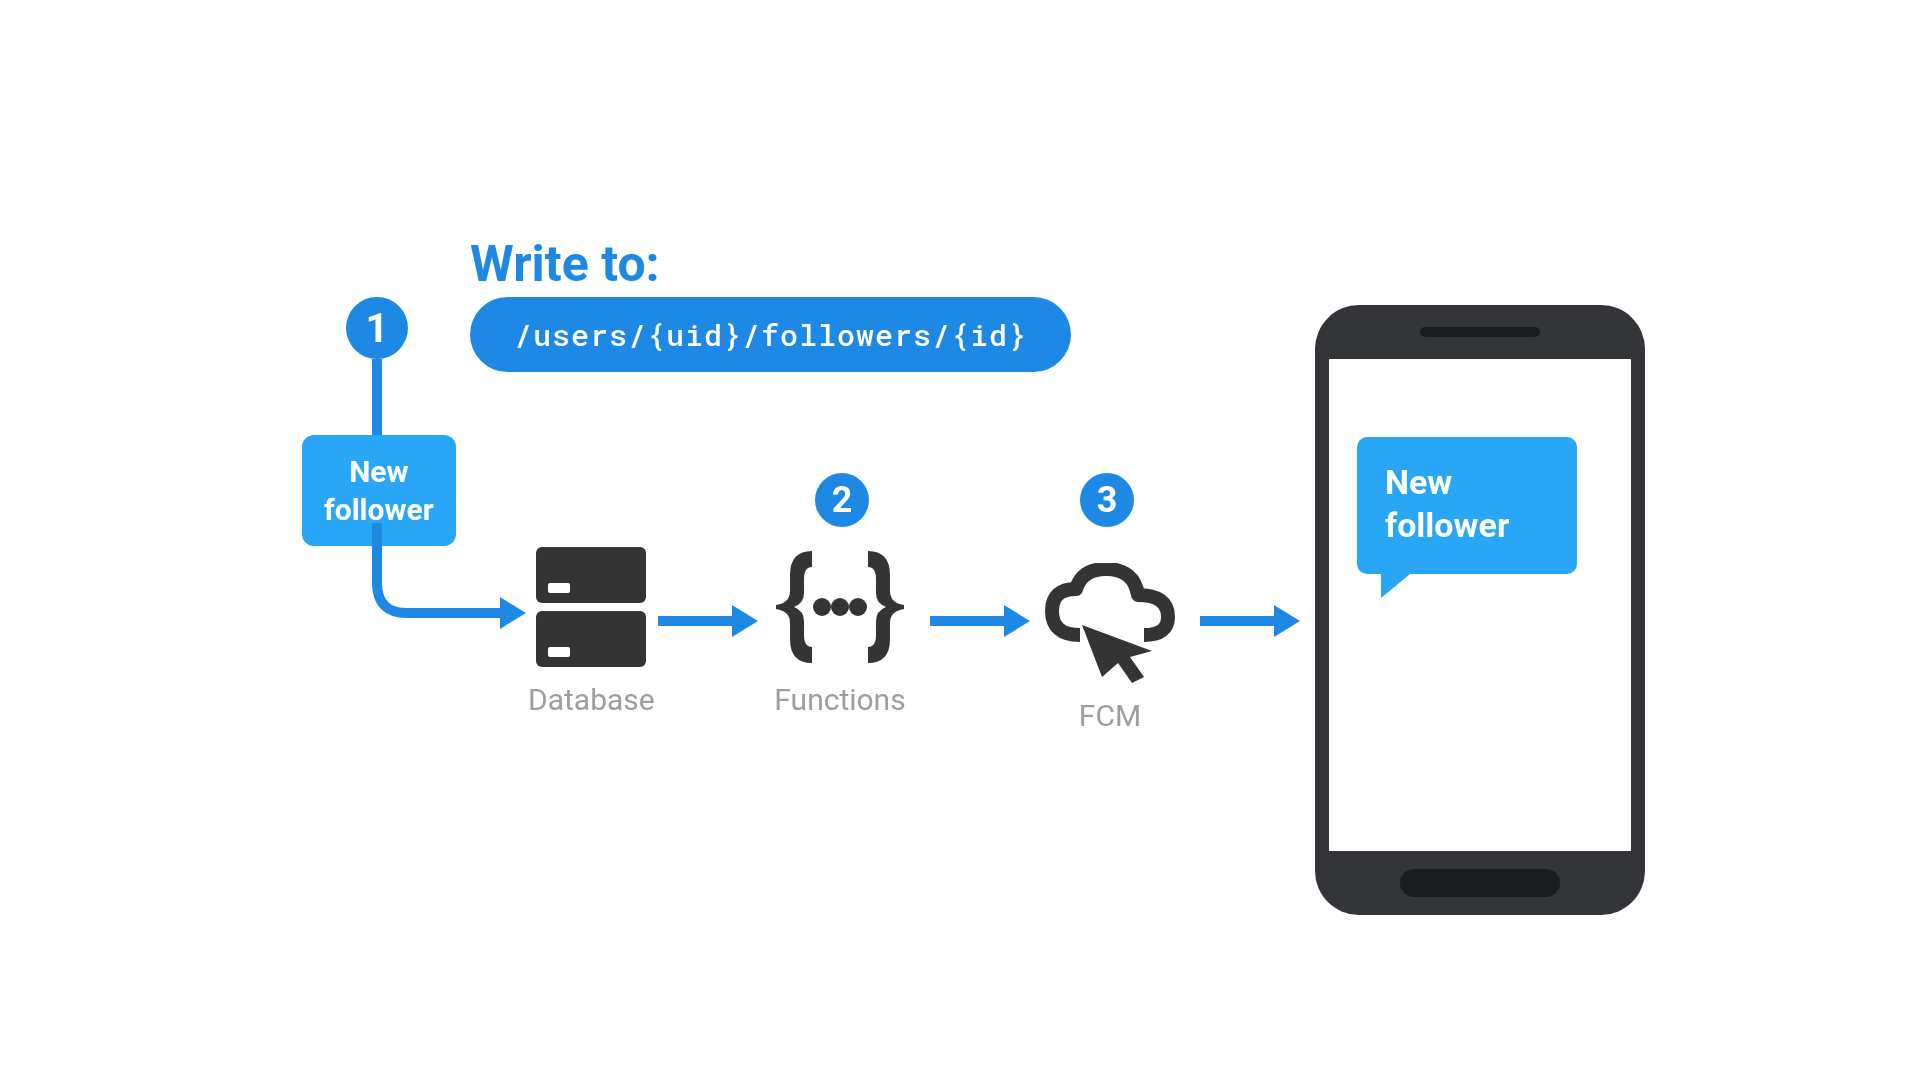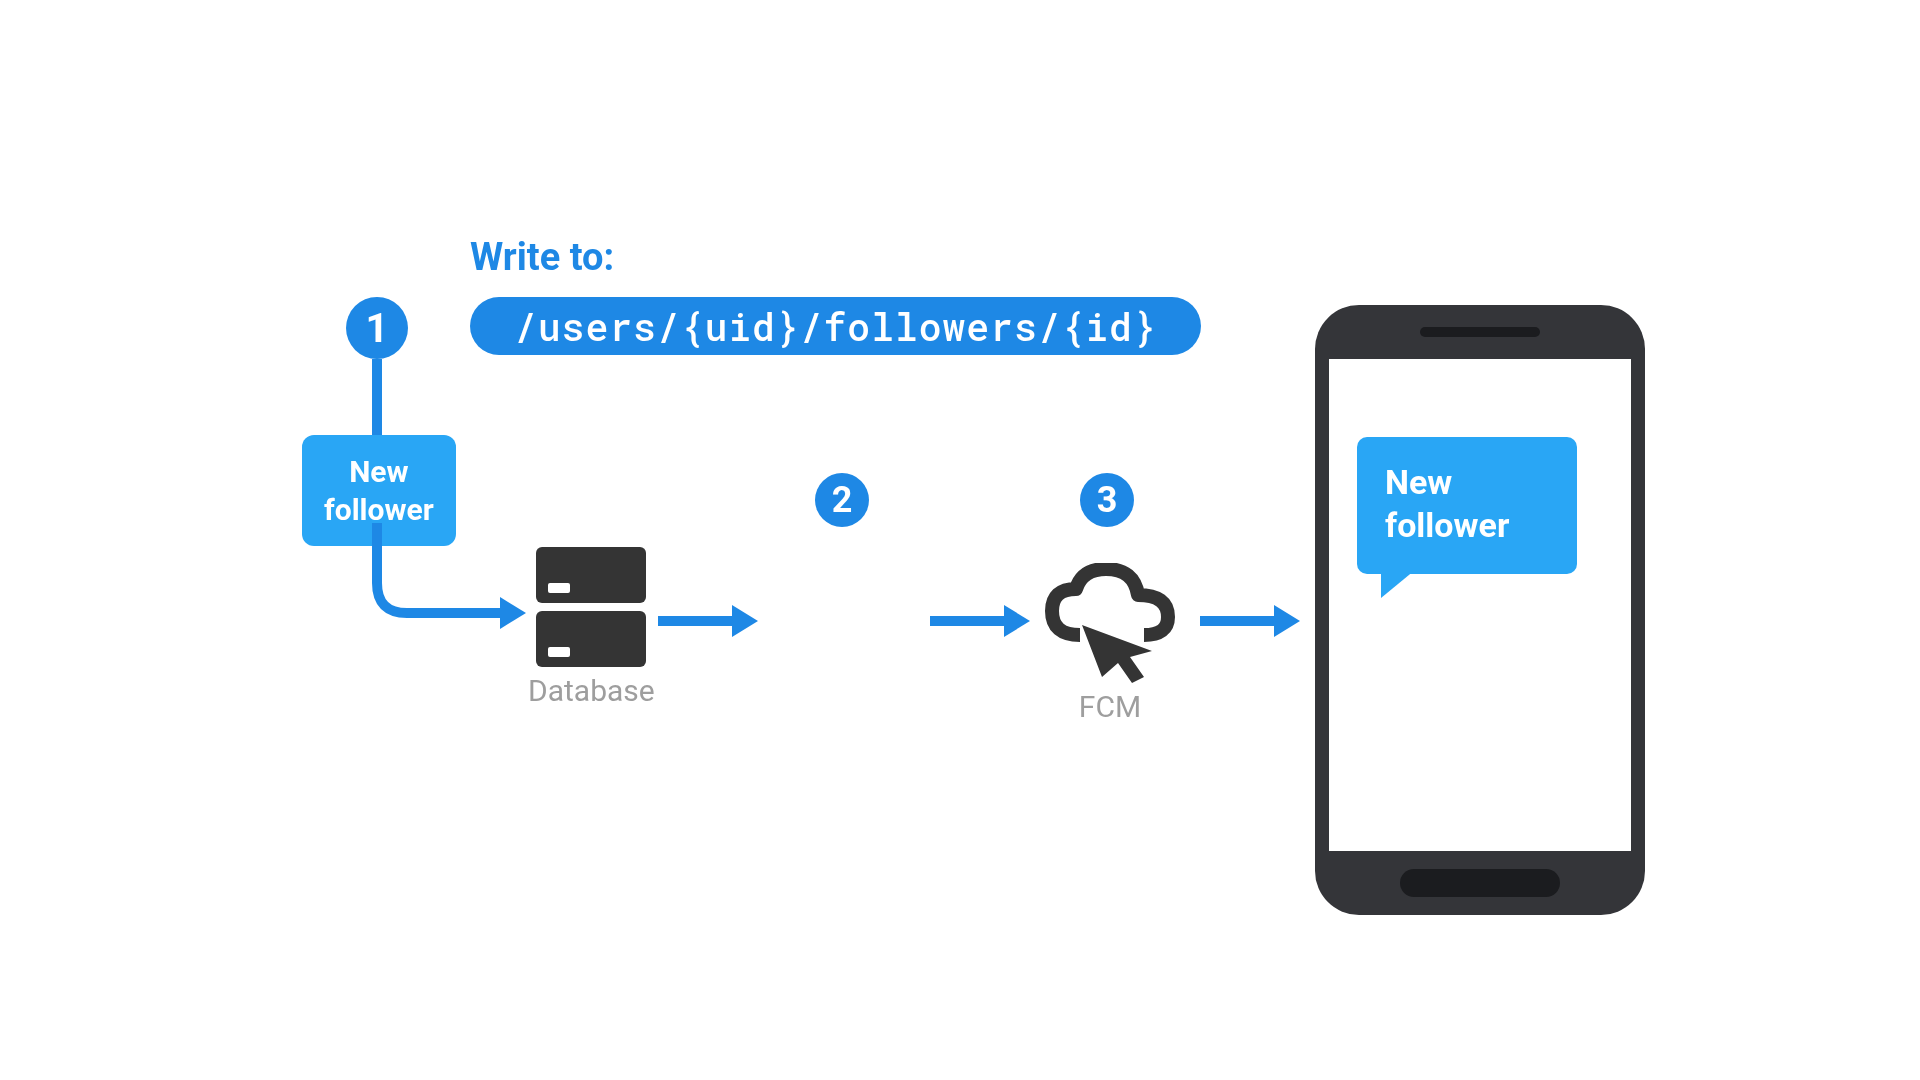--- a/index.html
+++ b/index.html
@@ -17,33 +17,33 @@
     top: 50%;
     transform: translate(-50%, -50%);
     width: 1440px;
     height: 810px;
   }
   .write-label {
     position: absolute;
     left: 230px;
     top: 100px;
     color: #1E88E5;
-    font-size: 38px;
+    font-size: 50px;
     font-weight: 700;
   }
   .path-pill {
     position: absolute;
     left: 230px;
     top: 162px;
     background: #1E88E5;
     color: #fff;
     font-family: "Roboto Mono", "Courier New", monospace;
-    font-size: 38px;
+    font-size: 30px;
     font-weight: 500;
-    padding: 4px 44px;
+    padding: 18px 44px;
     border-radius: 999px;
     letter-spacing: 1px;
   }
   .badge {
     position: absolute;
     width: 62px;
     height: 62px;
     background: #1E88E5;
     border-radius: 50%;
     color: #fff;
@@ -71,21 +71,21 @@
     border-radius: 12px;
   }
 
   .service {
     position: absolute;
     display: flex;
     flex-direction: column;
     align-items: center;
   }
   .service-label {
-    margin-top: 6px;
+    margin-top: 15px;
     color: #9E9E9E;
     font-size: 30px;
     font-weight: 400;
   }
 
   .db { left: 288px; top: 412px; }
   .fn { left: 530px; top: 412px; }
   .fcm { left: 800px; top: 428px; }
 
   .arrow {
@@ -198,20 +198,35 @@
       </g>
     </svg>
     <div class="service-label">Database</div>
   </div>
 
   <div class="arrow arr-db-fn">
     <div class="shaft"></div>
       <div class="head"></div>
   </div>
 
+  <div class="service fn">
+    <svg width="140" height="120" viewBox="0 0 140 120">
+      <g fill="#343434">
+
+        <path d="M42 4 Q20 4 20 28 L20 44 Q20 56 6 58 L6 62 Q20 64 20 76 L20 92 Q20 116 42 116 L42 100 Q34 100 34 88 L34 74 Q34 64 24 60 Q34 56 34 46 L34 32 Q34 20 42 20 Z"></path>
+
+        <path d="M98 4 Q120 4 120 28 L120 44 Q120 56 134 58 L134 62 Q120 64 120 76 L120 92 Q120 116 98 116 L98 100 Q106 100 106 88 L106 74 Q106 64 116 60 Q106 56 106 46 L106 32 Q106 20 98 20 Z"></path>
+
+        <circle cx="52" cy="60" r="9"></circle>
+        <circle cx="70" cy="60" r="9"></circle>
+        <circle cx="88" cy="60" r="9"></circle>
+      </g>
+    </svg>
+    <div class="service-label">Functions</div>
+  </div>
 
   <div class="arrow arr-fn-fcm">
     <div class="shaft"></div>
       <div class="head"></div>
   </div>
 
   <div class="service fcm">
     <svg width="140" height="120" viewBox="0 0 140 120">
       <g fill="none" stroke="#343434" stroke-width="14" stroke-linejoin="round">
         <path d="M40 72 Q12 72 12 48 Q12 26 36 26 Q42 6 66 6 Q94 6 98 32 Q128 32 128 54 Q128 72 104 72"></path>

